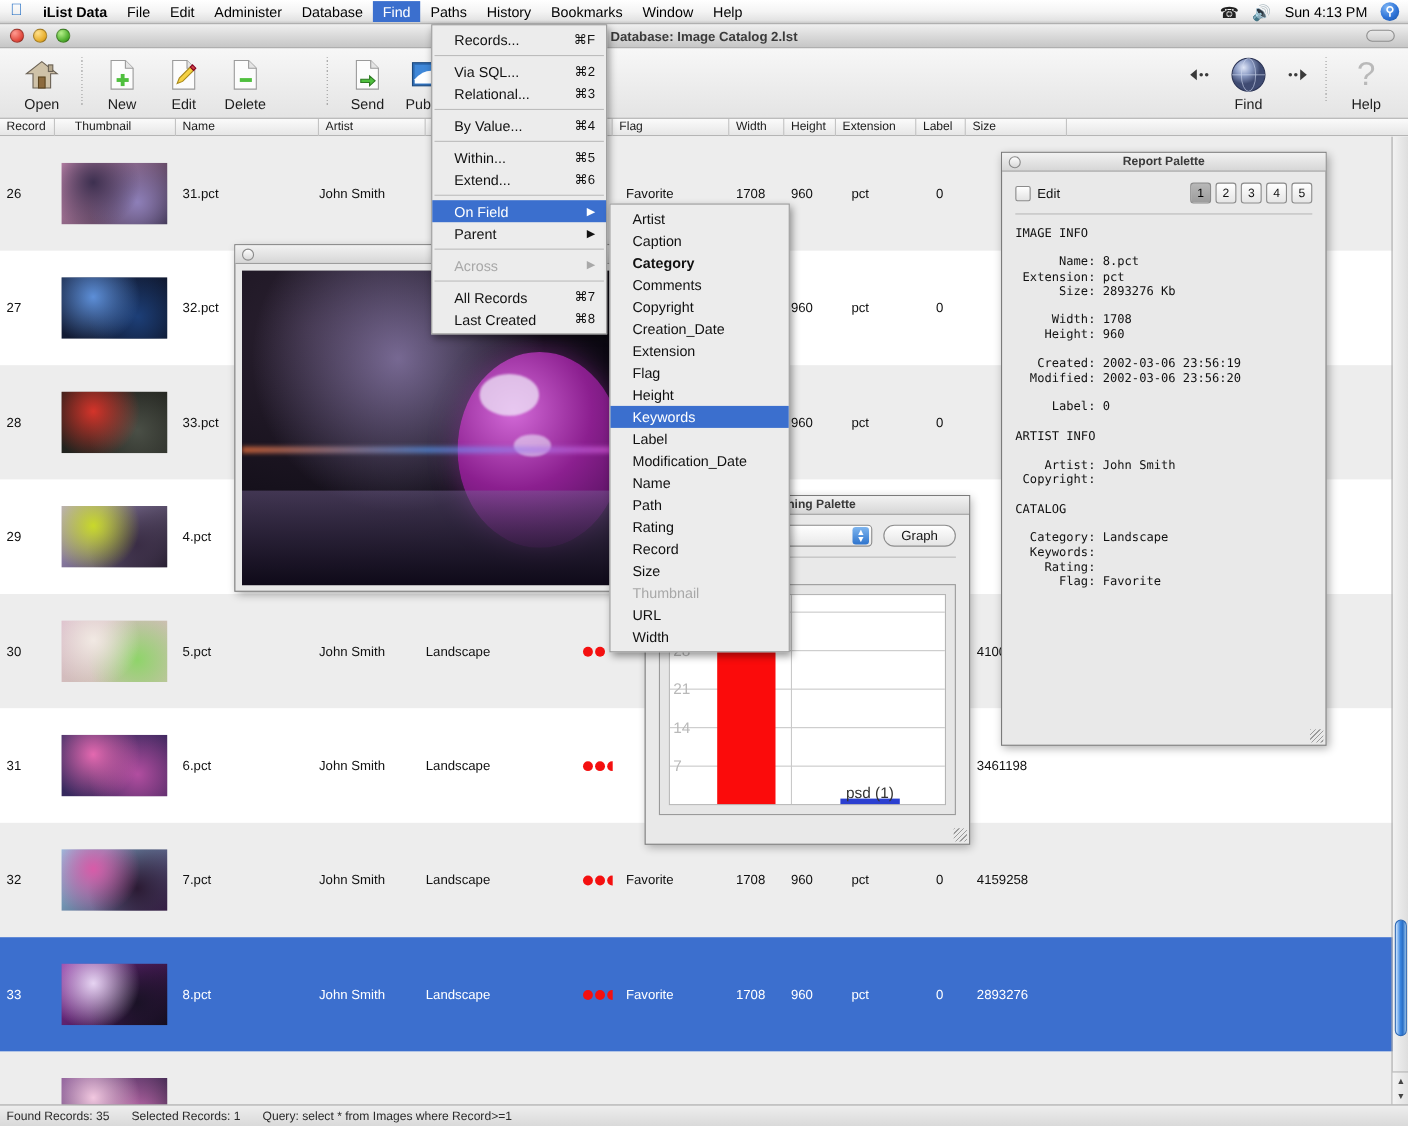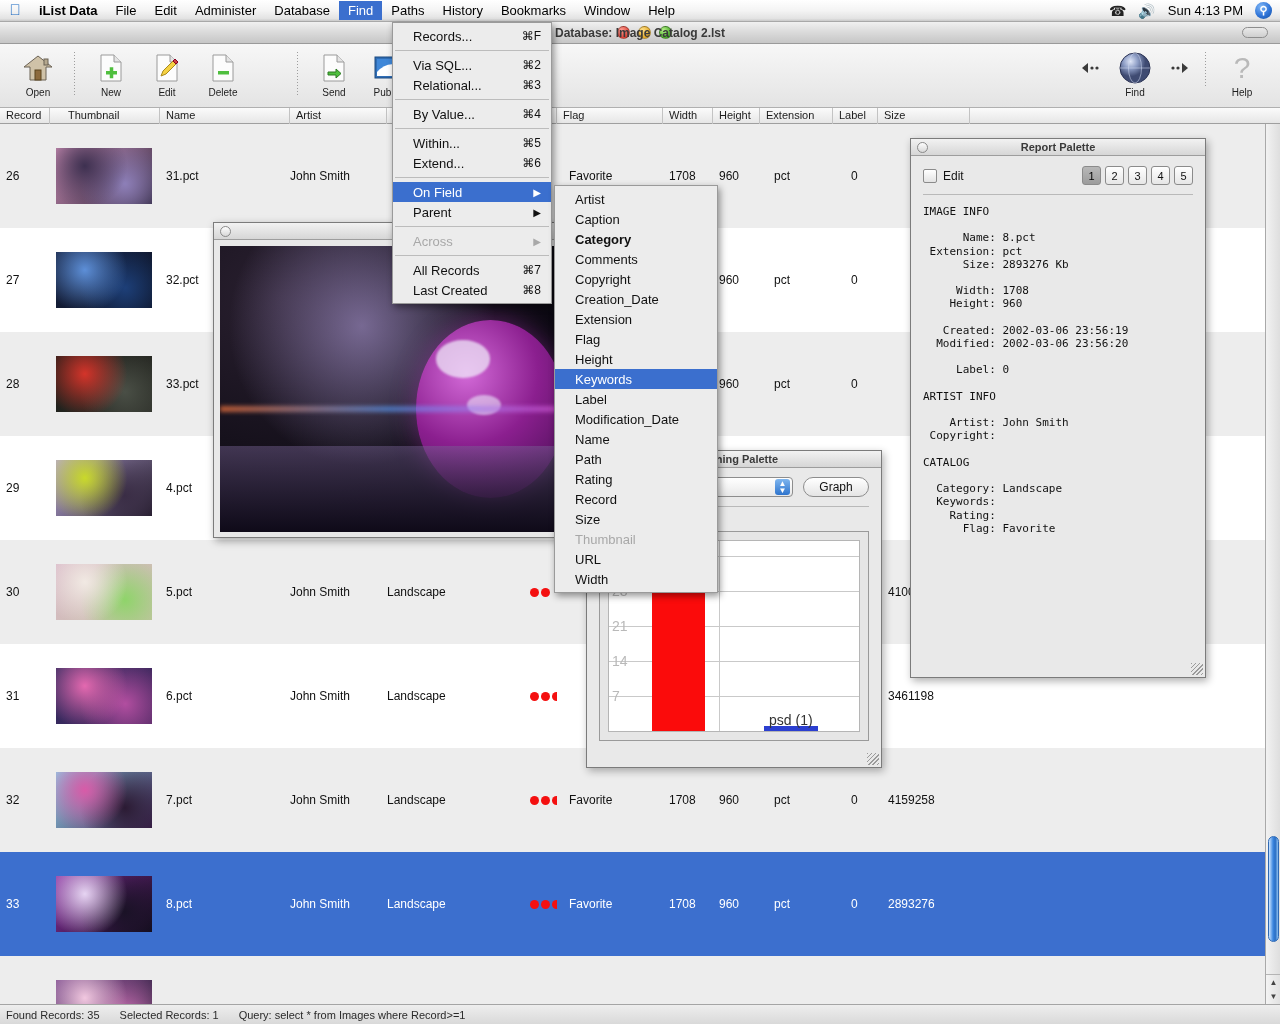--- a/index.html
+++ b/index.html
@@ -38,21 +38,21 @@
 
   
   .window {
     position: absolute; left: 0; top: 22px; width: 1280px; height: 1002px;
     background: #ededed;
   }
   .titlebar {
     position: relative; height: 22px;
     background: linear-gradient(to bottom,#f0f0f0 0%,#dcdcdc 45%,#c6c6c6 100%);
     border-bottom: 1px solid #9a9a9a;
-    display: flex; align-items: center; justify-content: center;
+    display: flex; align-items: center;
   }
   .tb-lights { display: flex; gap: 8px; padding-left: 9px; }
   .light { width: 13px; height: 13px; border-radius: 50%; border: 1px solid rgba(0,0,0,.28); }
   .light.red    { background: radial-gradient(circle at 32% 28%, #ff9c92, #e24b3f 65%, #b32e22); }
   .light.yellow { background: radial-gradient(circle at 32% 28%, #ffe08a, #e7ae2d 65%, #b7841a); }
   .light.green  { background: radial-gradient(circle at 32% 28%, #b6f08a, #4fae2e 65%, #35821d); }
   .tb-title {
     position: absolute; left: 0; right: 0; text-align: center;
     font-size: 12px; color: #3a3a3a; font-weight: bold; pointer-events: none;
   }
@@ -66,21 +66,21 @@
   .toolbar {
     height: 64px; background: linear-gradient(to bottom,#f7f7f7,#e4e4e4);
     border-bottom: 1px solid #b0b0b0;
     display: flex; align-items: flex-start; padding: 4px 10px 0 10px; position: relative;
   }
   .tool {
     width: 56px; display: flex; flex-direction: column; align-items: center;
     gap: 2px; cursor: default; padding-top: 3px;
   }
   .tool .glyph { height: 34px; display: flex; align-items: center; justify-content: center; }
-  .tool .tlabel { font-size: 10px; color: #1d1d1d; }
+  .tool .tlabel { font-size: 13px; color: #1d1d1d; }
   .tsep { width: 1px; align-self: stretch; margin: 4px 8px 10px 8px;
           background: repeating-linear-gradient(to bottom,#9d9d9d 0 1px,transparent 1px 3px); }
   .tb-right { margin-left: auto; display: flex; align-items: flex-start; }
 
   
   .colheader {
     height: 16px; display: flex; align-items: center;
     background: linear-gradient(to bottom,#fbfbfb,#e6e6e6);
     border-bottom: 1px solid #9f9f9f; font-size: 11px; color: #1b1b1b;
   }

